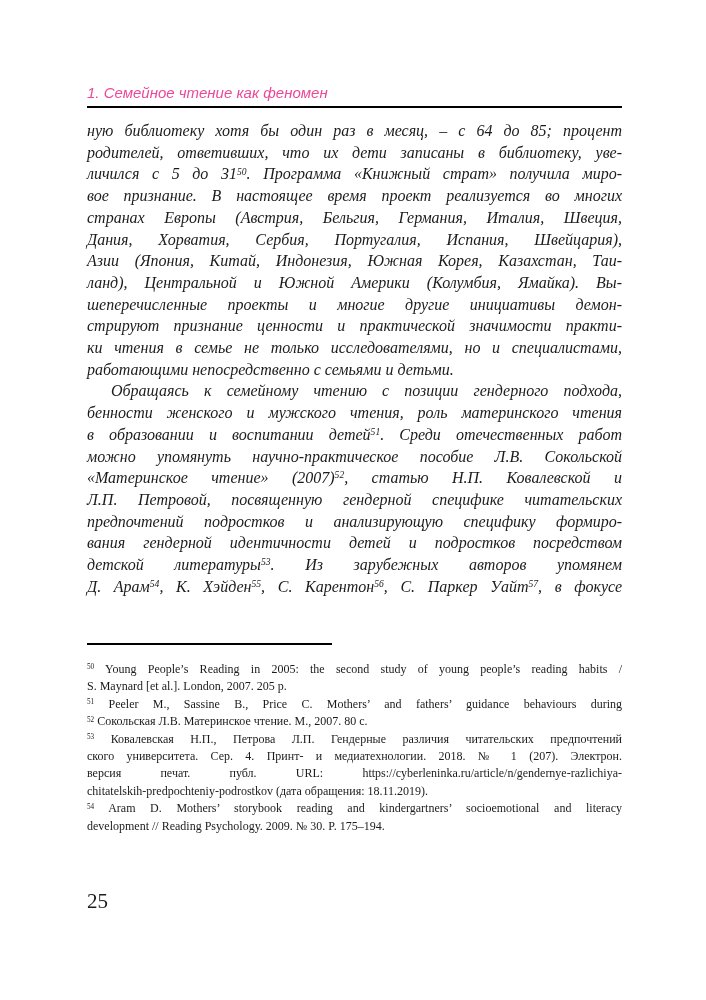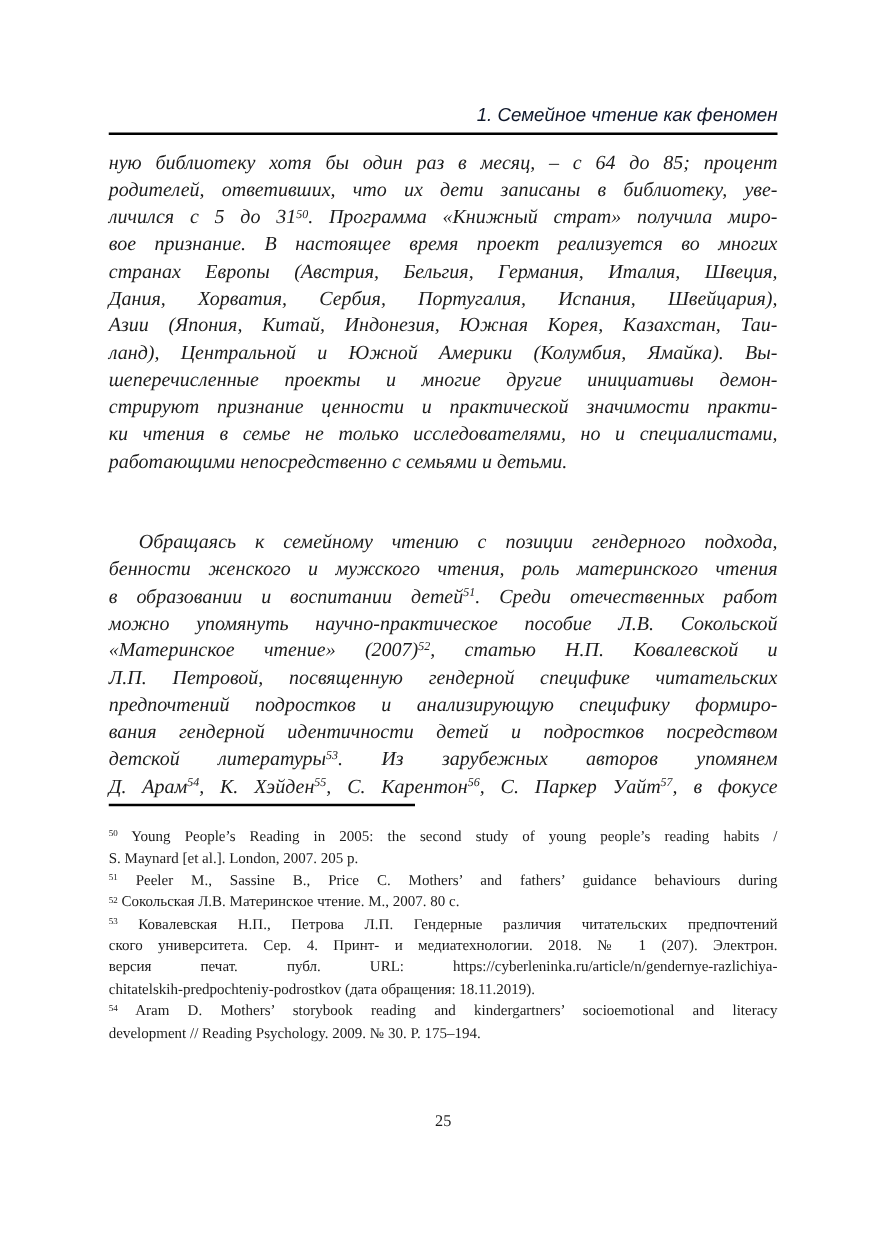--- a/index.html
+++ b/index.html
@@ -8,42 +8,42 @@
     width: 706px;
     height: 1000px;
     background: #ffffff;
     color: #1b1b1b;
     font-family: "Liberation Serif", "DejaVu Serif", serif;
     overflow: hidden;
   }
   .running-head {
     position: absolute;
     top: 83px; left: 87px; width: 535px;
-    text-align: right;
+    text-align: left;
     font-family: "Liberation Sans", "DejaVu Sans", sans-serif;
     font-style: italic;
     font-size: 15px;
     line-height: 19px;
-    color: #0f172a;
+    color: #ec4899;
   }
   .header-rule {
     position: absolute;
     top: 106px; left: 87px; width: 535px; height: 1.6px;
     background: #000000;
   }
   .body-text {
     position: absolute;
     top: 120px; left: 87px; width: 535px;
     font-size: 16px;
     line-height: 21.7px;
     font-style: italic;
   }
   .line { text-align: justify; text-align-last: justify; }
   .line.par-end { text-align-last: left; }
-  .line.indent { text-indent: 24px; margin-top: 43px; }
+  .line.indent { text-indent: 24px; }
   sup {
     font-size: 60%;
     line-height: 0;
     vertical-align: baseline;
     position: relative;
     top: -0.5em;
   }
   .footnote-rule {
     position: absolute;
     top: 643px; left: 87px; width: 245px; height: 1.7px;
@@ -53,22 +53,22 @@
     position: absolute;
     top: 661px; left: 87px; width: 535px;
     font-size: 12px;
     line-height: 17.4px;
   }
   .fline { text-align: justify; text-align-last: justify; }
   .fline.par-end { text-align-last: left; }
   .page-number {
     position: absolute;
     top: 889px; left: 87px; width: 535px;
-    text-align: center;
-    font-size: 13px;
+    text-align: left;
+    font-size: 21px;
   }
 </style>
 </head>
 <body>
 
 <div class="page">
   <div class="running-head">1. Семейное чтение как феномен</div>
   <div class="header-rule"></div>
   <div class="body-text">
       <div>

